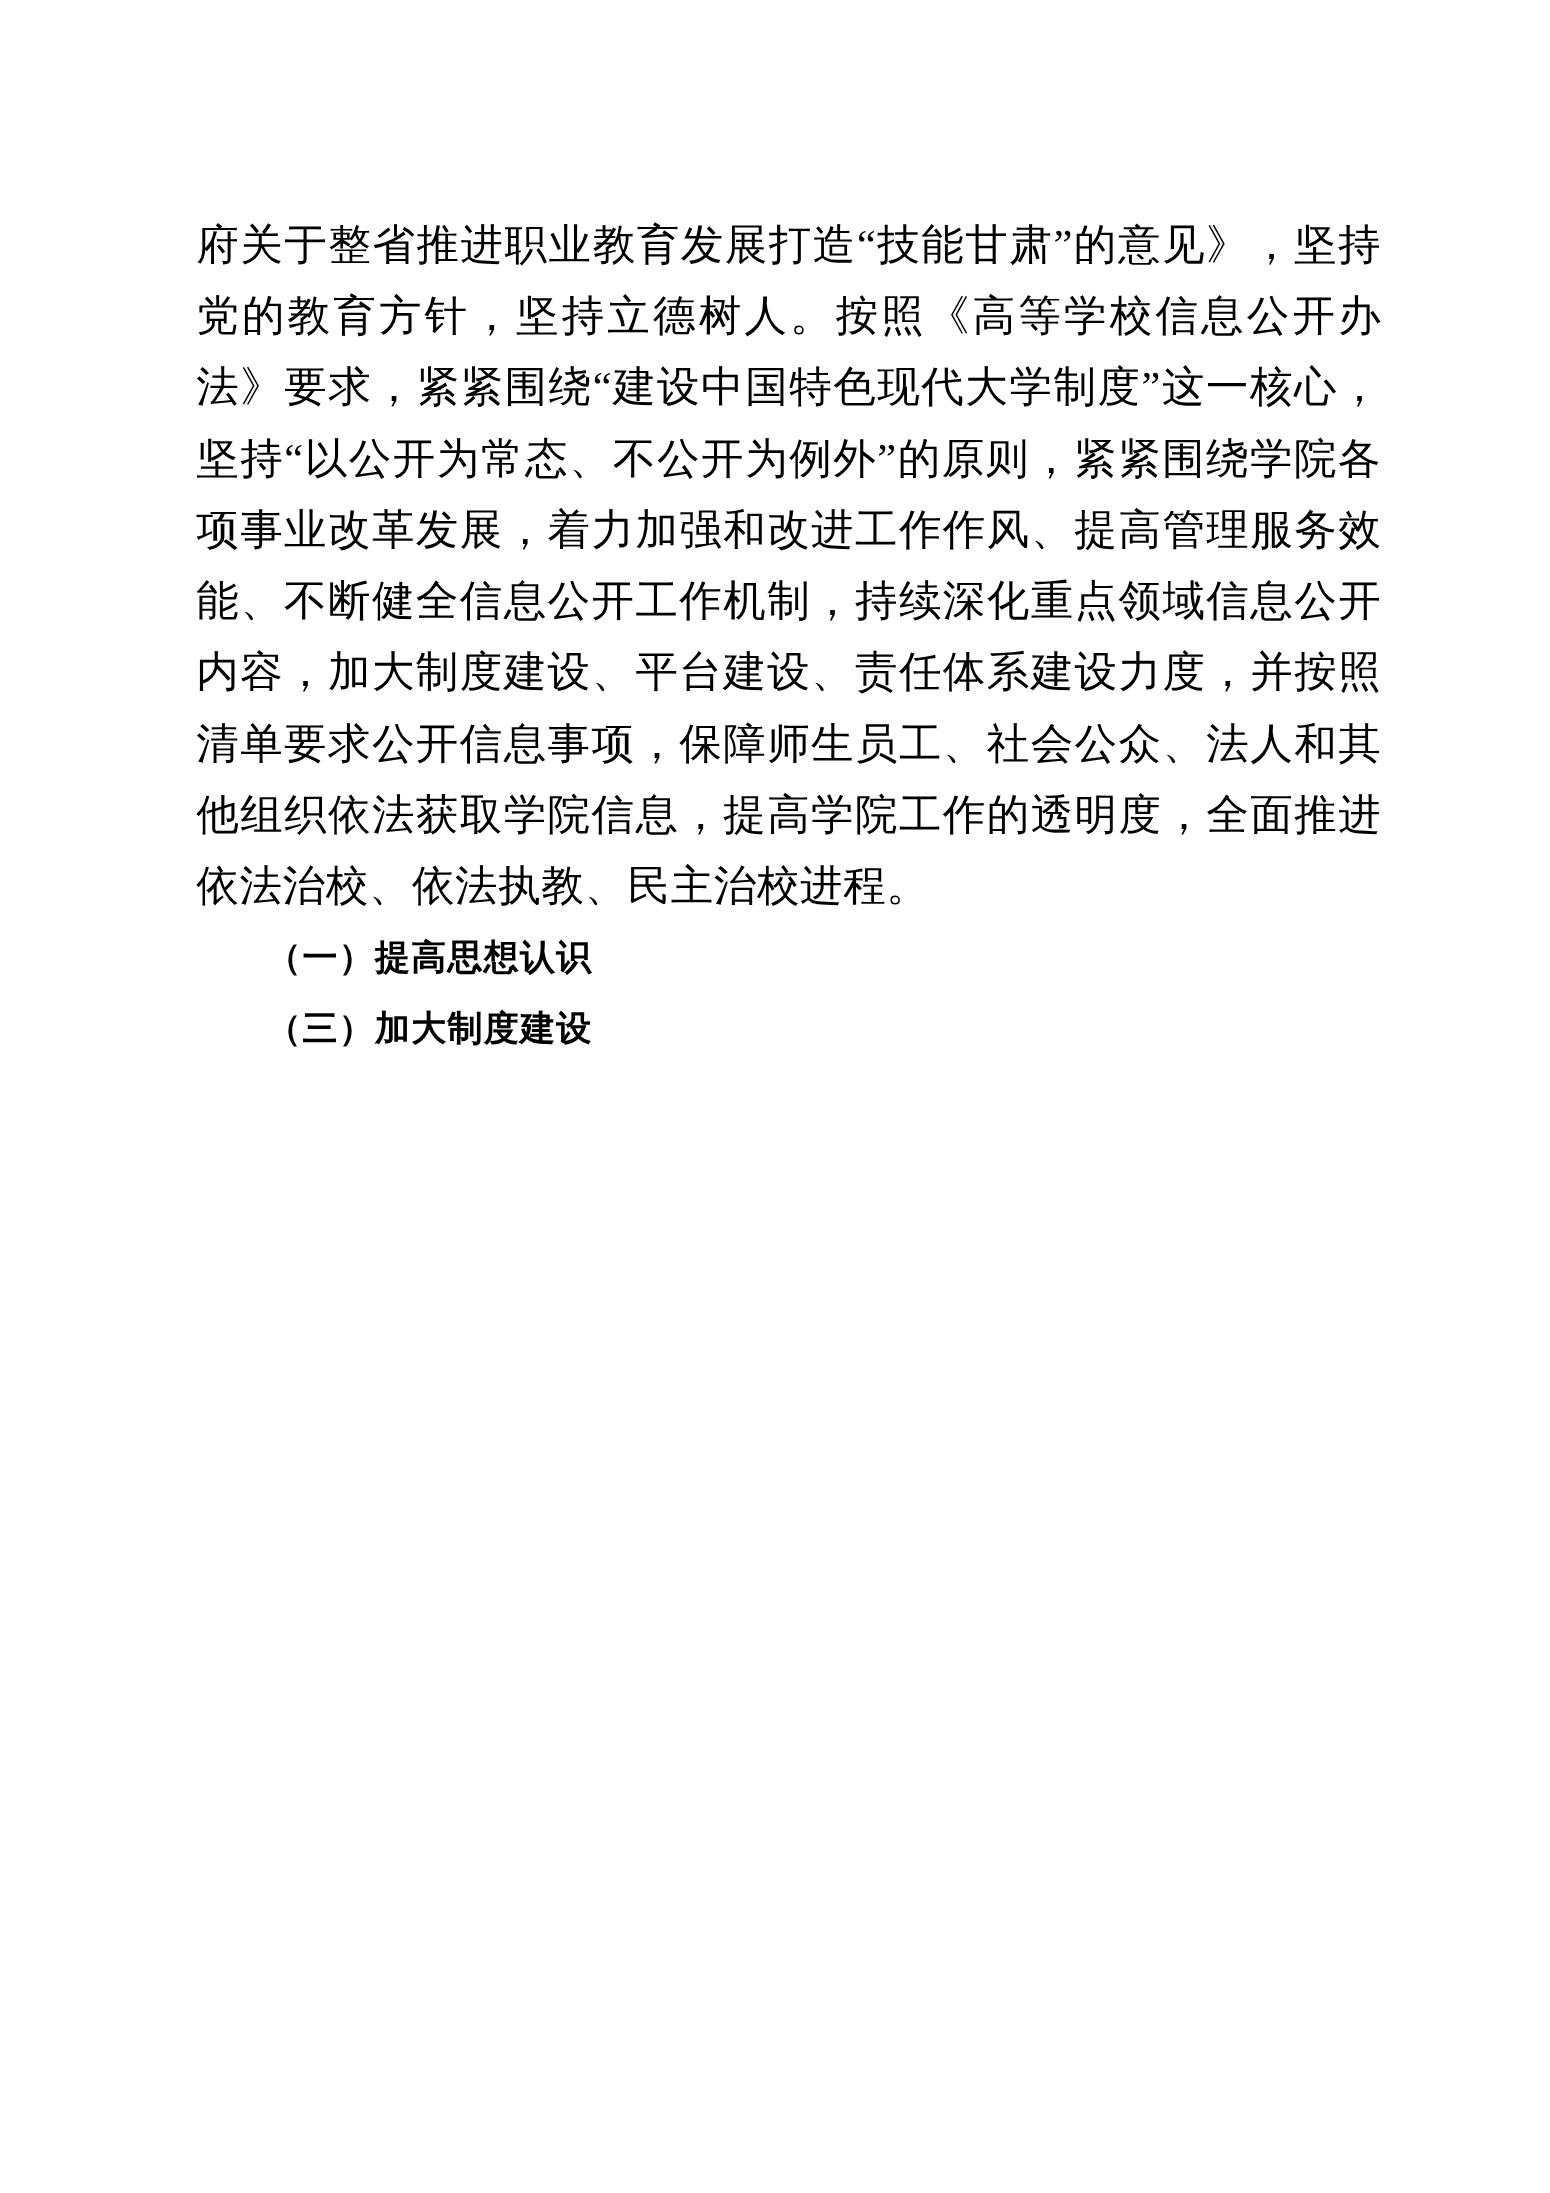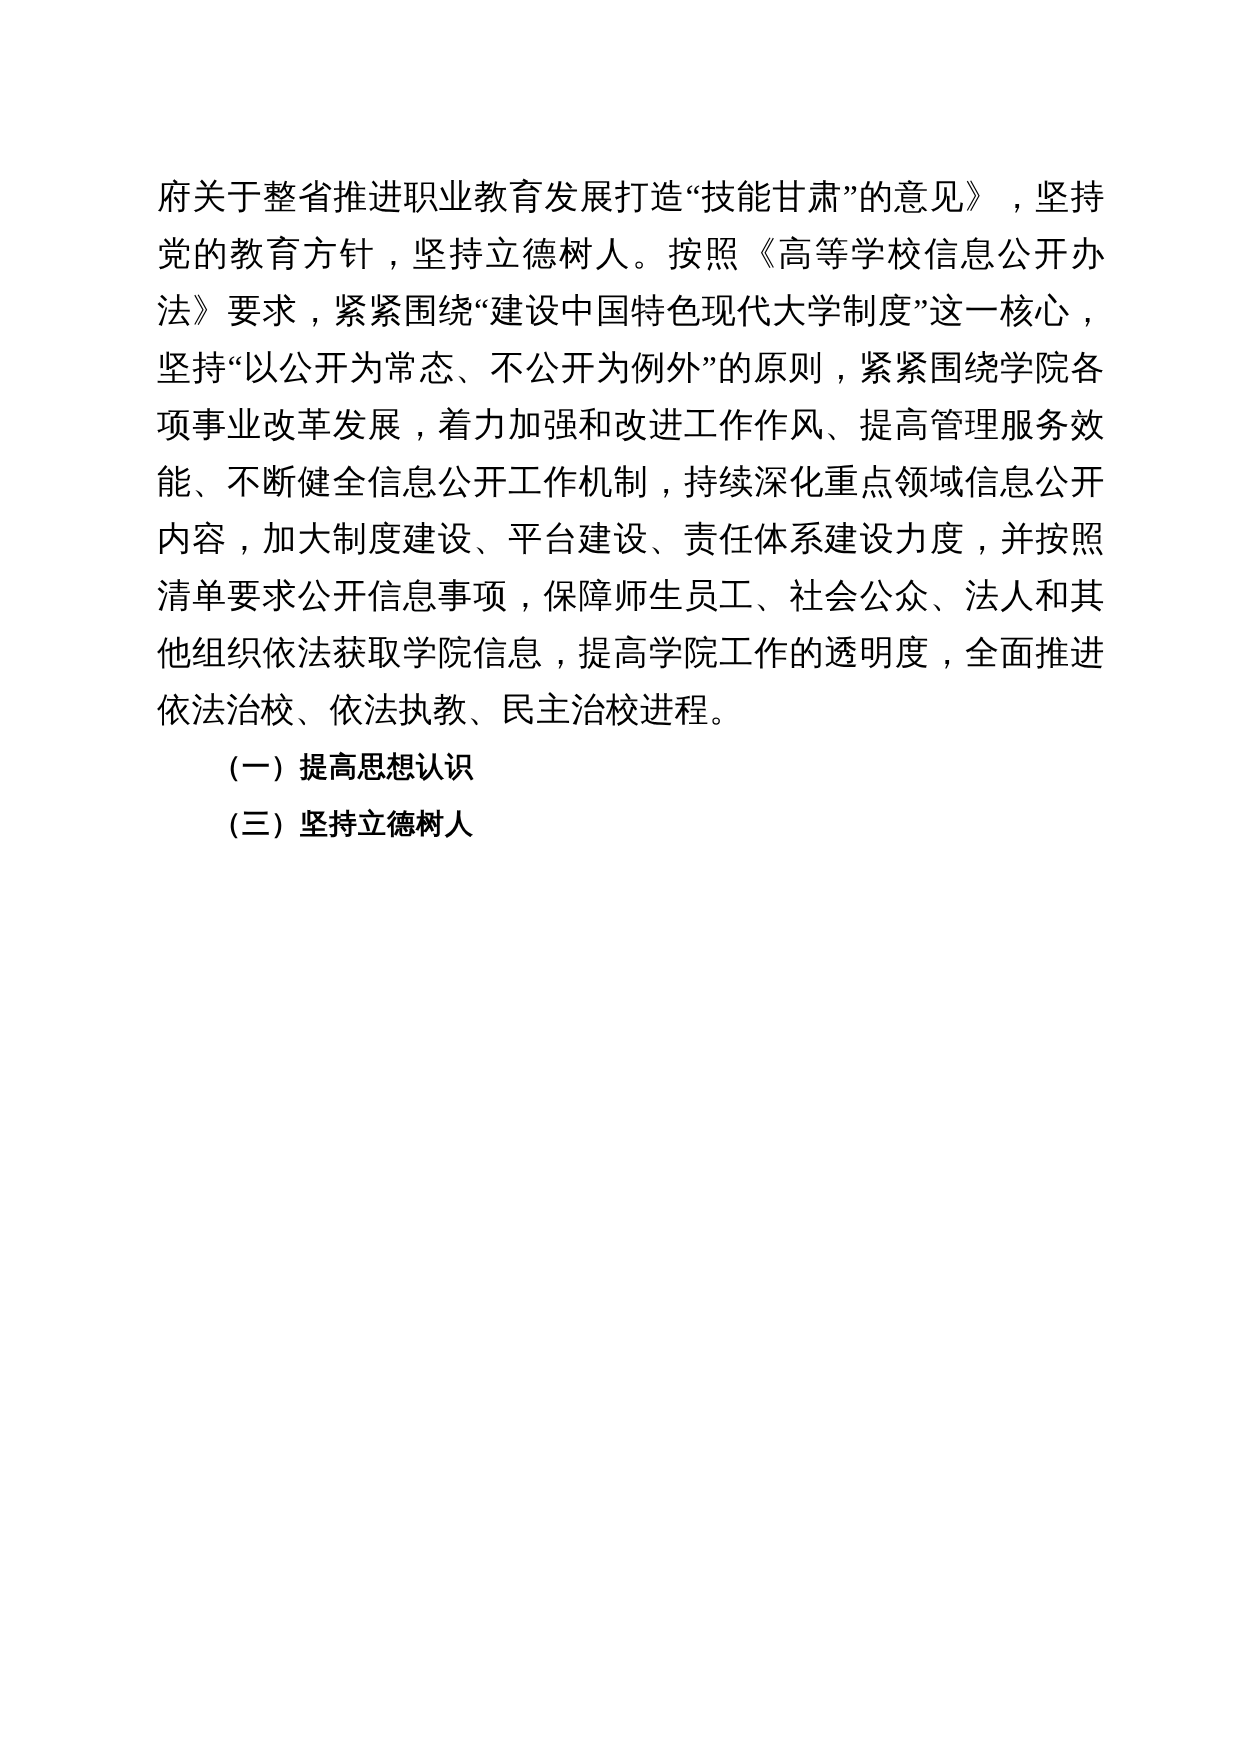--- a/index.html
+++ b/index.html
@@ -45,15 +45,15 @@
     letter-spacing: 1px;
   }
 </style>
 </head>
 <body>
 
 <div class="page">
   <div class="content">
     <p class="para">府关于整省推进职业教育发展打造“技能甘肃”的意见》，坚持党的教育方针，坚持立德树人。按照《高等学校信息公开办法》要求，紧紧围绕“建设中国特色现代大学制度”这一核心，坚持“以公开为常态、不公开为例外”的原则，紧紧围绕学院各项事业改革发展，着力加强和改进工作作风、提高管理服务效能、不断健全信息公开工作机制，持续深化重点领域信息公开内容，加大制度建设、平台建设、责任体系建设力度，并按照清单要求公开信息事项，保障师生员工、社会公众、法人和其他组织依法获取学院信息，提高学院工作的透明度，全面推进依法治校、依法执教、民主治校进程。</p>
     <h3 class="heading">（一）提高思想认识</h3>
-    <h3 class="heading">（三）坚持立德树人</h3>
+    <h3 class="heading">（三）加大制度建设</h3>
   </div>
 </div>
 
 </body></html>

